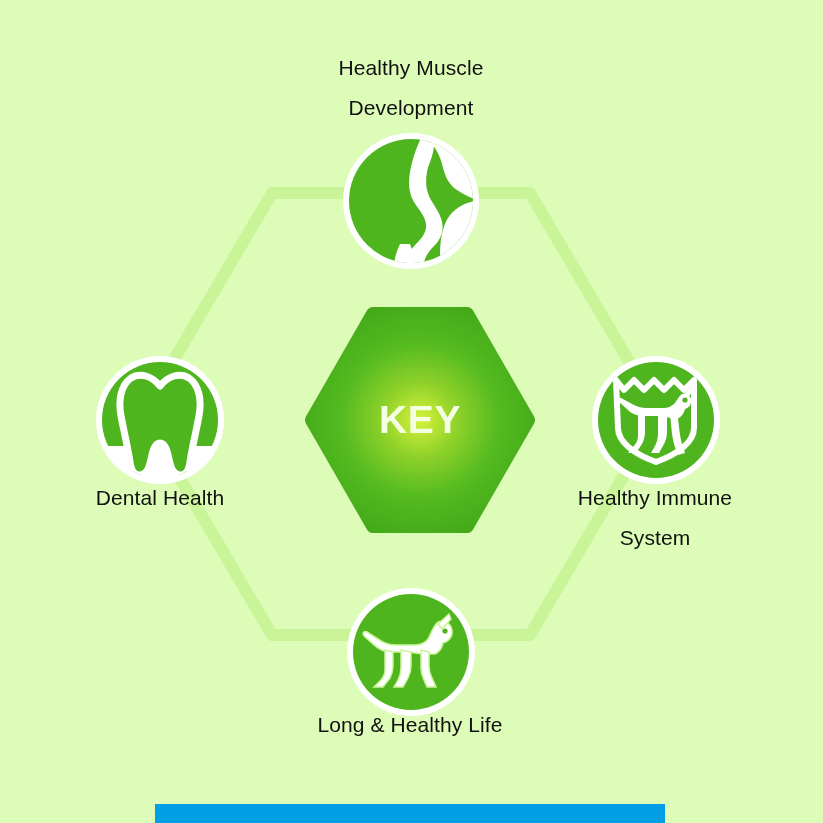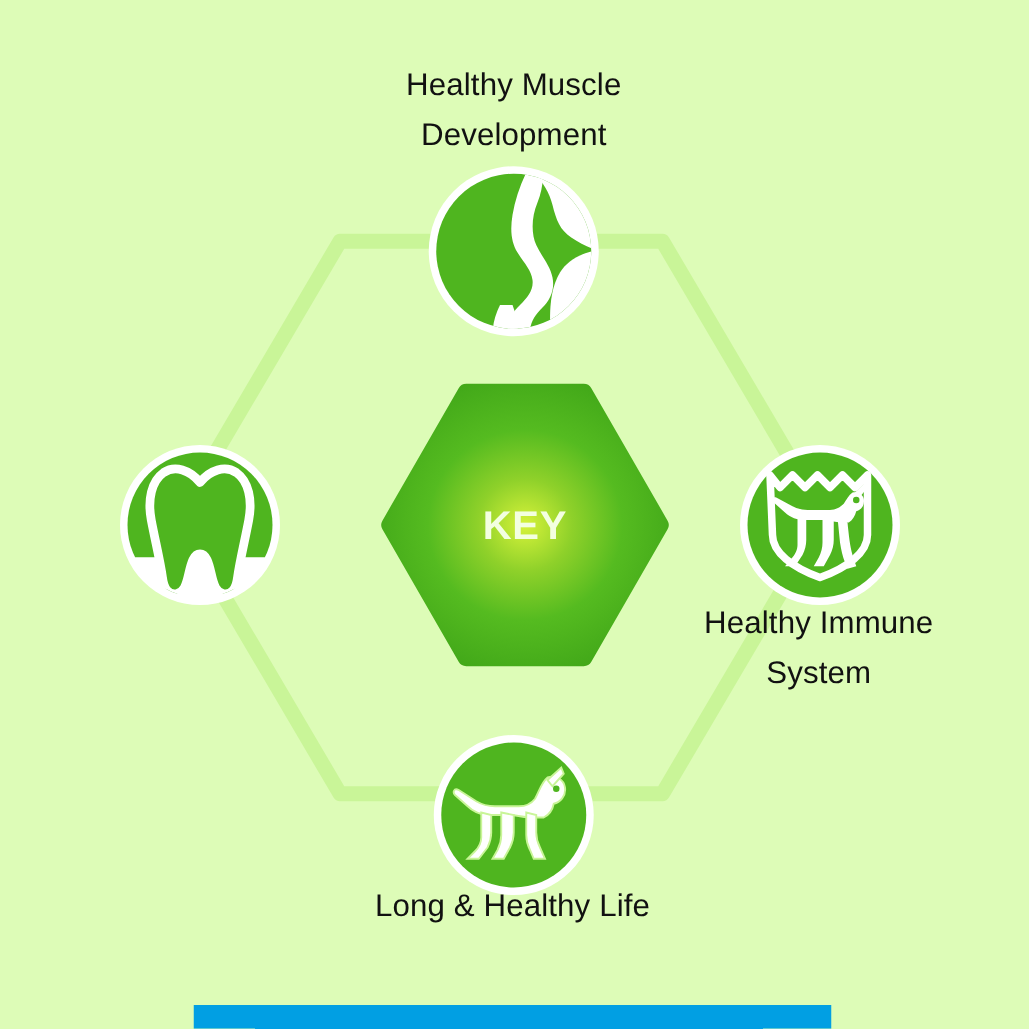--- a/index.html
+++ b/index.html
@@ -22,21 +22,21 @@
   .layer {
     position: absolute;
     left: 0;
     top: 0;
     width: 823px;
     height: 823px;
   }
   .label {
     position: absolute;
     color: #111111;
-    font-size: 25px;
+    font-size: 21px;
     line-height: 40px;
     font-weight: 400;
     text-align: center;
     letter-spacing: 0.1px;
     white-space: pre-line;
   }
   #label-top {
     left: 211px;
     top: 48px;
     width: 400px;
@@ -63,21 +63,21 @@
     position: absolute;
     left: 300px;
     top: 300px;
     width: 240px;
     height: 240px;
     display: flex;
     flex-direction: column;
     align-items: center;
     justify-content: center;
     color: #f3ffe0;
-    font-size: 32px;
+    font-size: 39px;
     font-weight: bold;
     line-height: 42px;
     letter-spacing: 0.6px;
     text-align: center;
     pointer-events: none;
   }
   #bottom-bar {
     position: absolute;
     left: 155px;
     top: 804px;
@@ -194,15 +194,16 @@
                C 95 126, 99 121, 100 112 C 102 98, 106 82, 109 66
                C 112 50, 109 35, 99 28 C 90 22, 78 26, 70 36 Z" fill="#4fb51f" stroke="#ffffff" stroke-width="7" stroke-linejoin="round"></path>
     </g>
   </svg>
 
   <div class="label" id="label-top">Healthy Muscle
 Development</div>
   <div class="label" id="label-bottom">Long &amp; Healthy Life</div>
   <div class="label" id="label-right">Healthy Immune
 System</div>
+  <div class="label" id="label-left">Dental Health</div>
 
   <div id="bottom-bar"></div>
 </div>
 
 </body></html>

